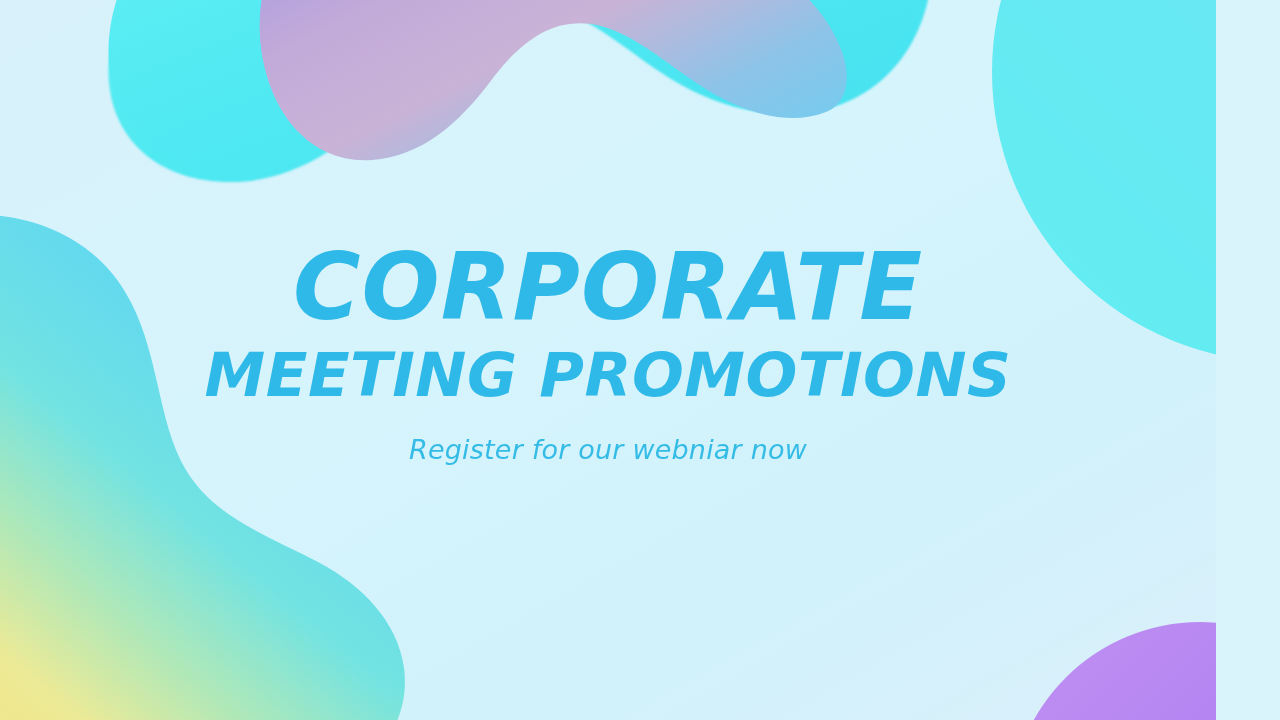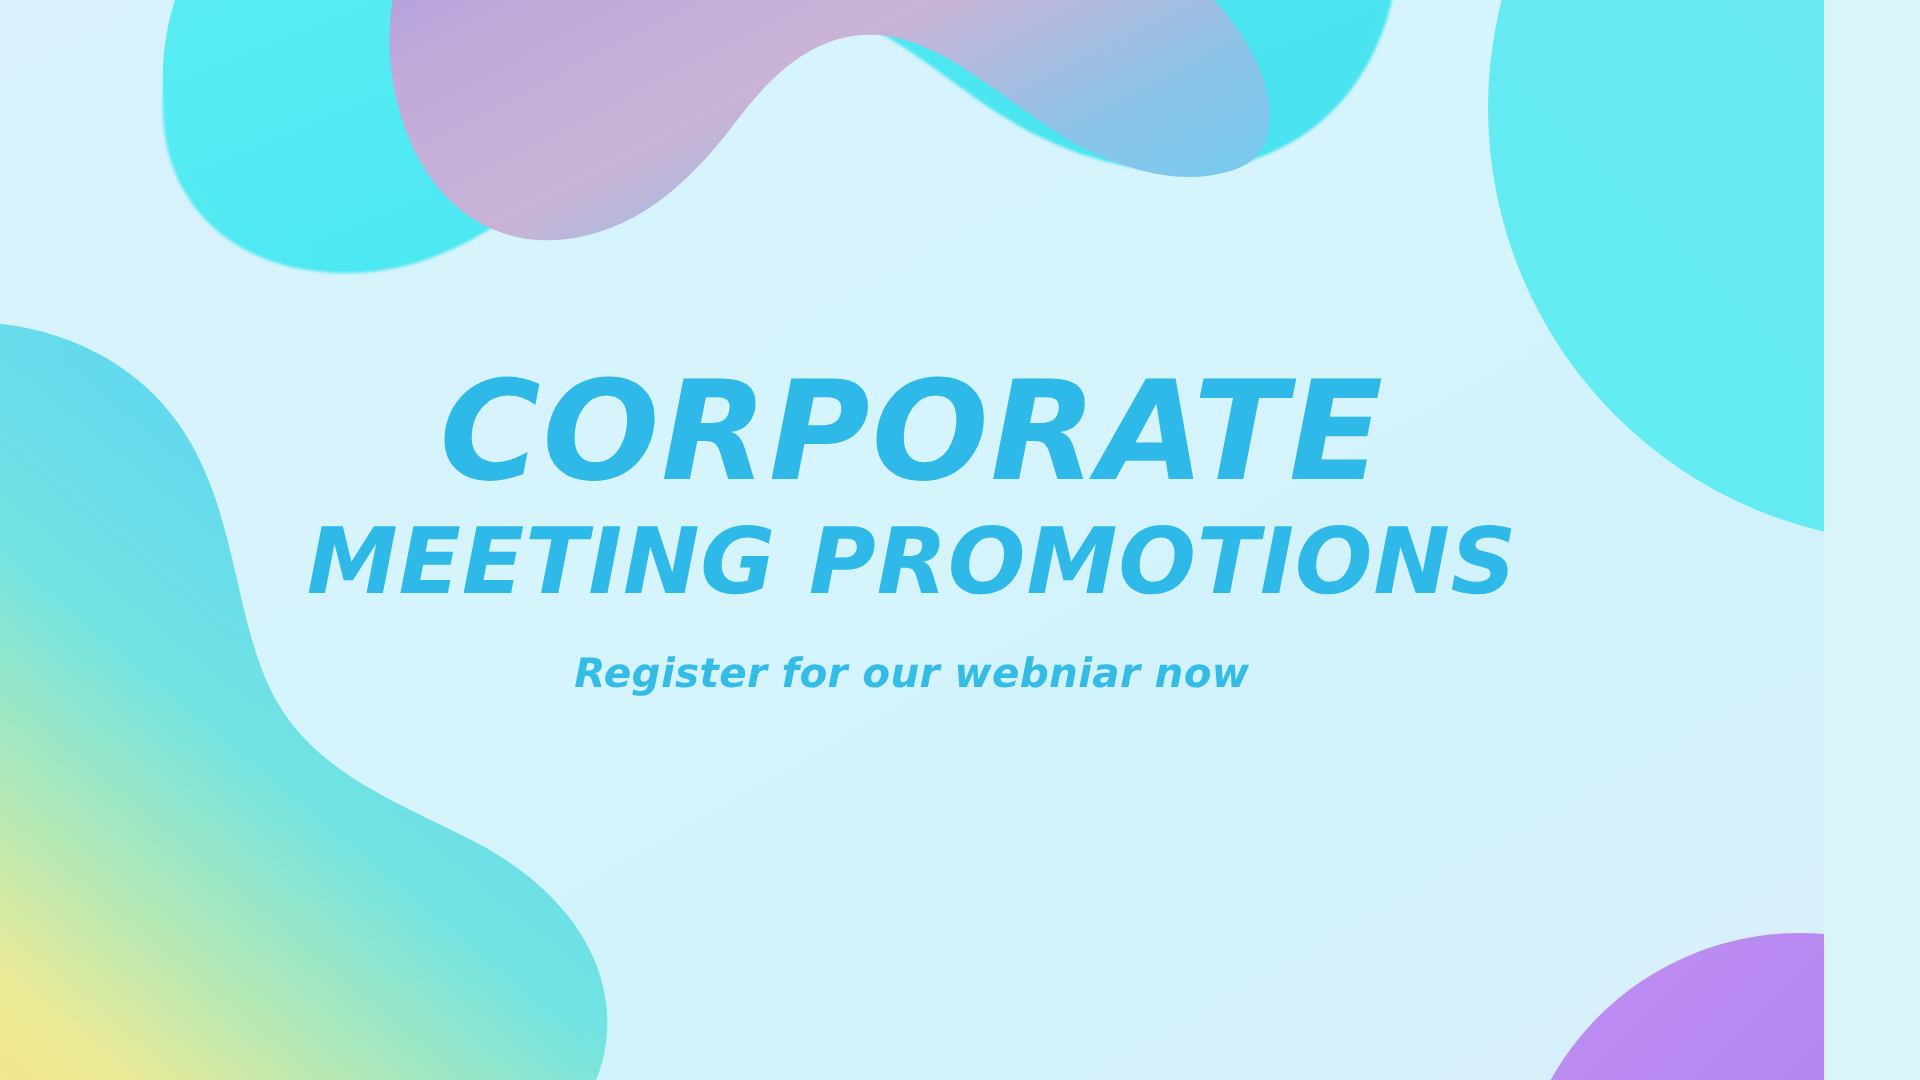--- a/index.html
+++ b/index.html
@@ -70,21 +70,21 @@
 
   .headline-line.line-2 {
     font-size: 61px;
     letter-spacing: 0.5px;
     margin-top: 12px;
   }
 
   .subtitle {
     margin: 30px 0 0 0;
     font-size: 27px;
-    font-weight: 700;
+    font-weight: 400;
     font-style: italic;
     color: #34bce6;
     letter-spacing: 0.2px;
     white-space: nowrap;
     text-align: center;
   }
 
   
   .center-stack {
     transform: translateY(-6px);

